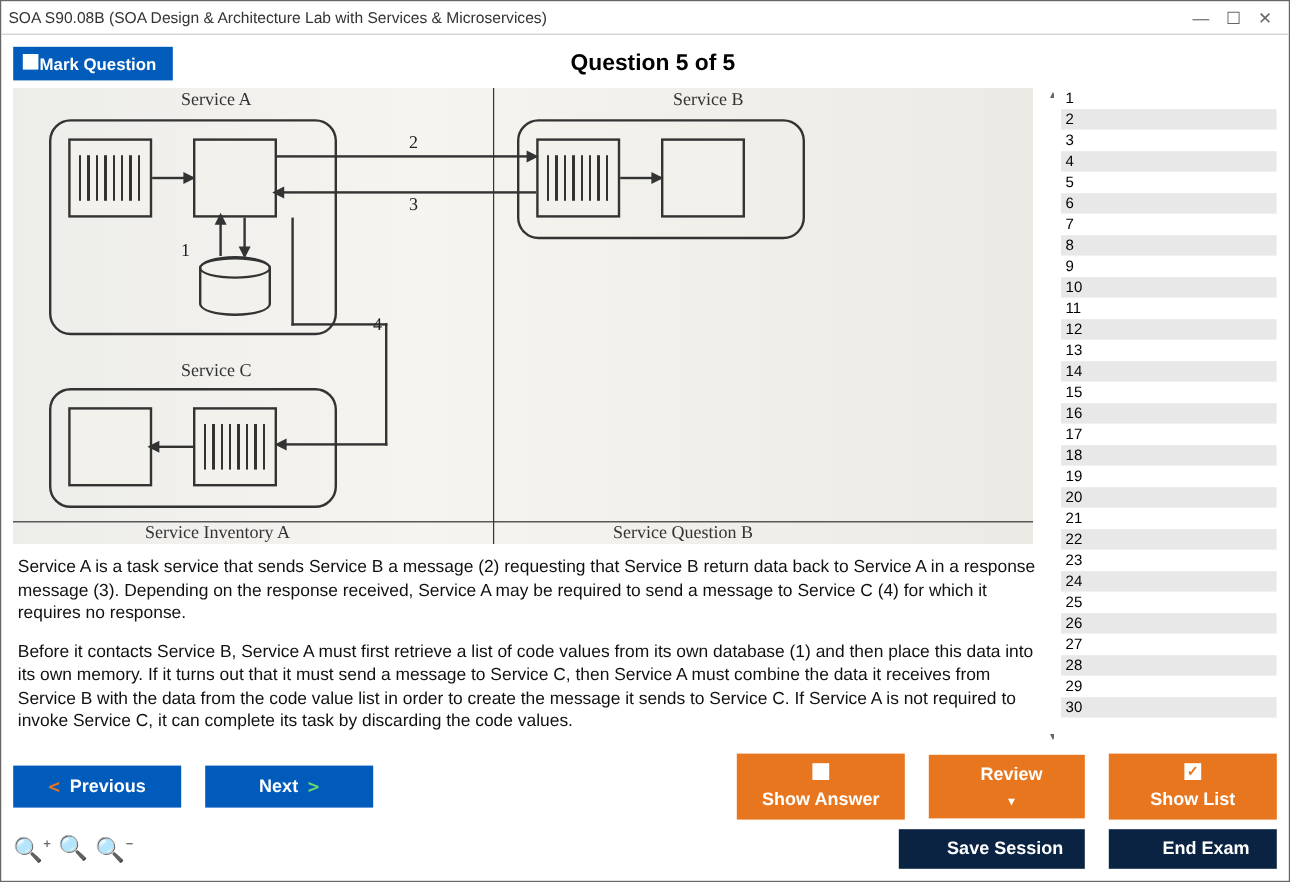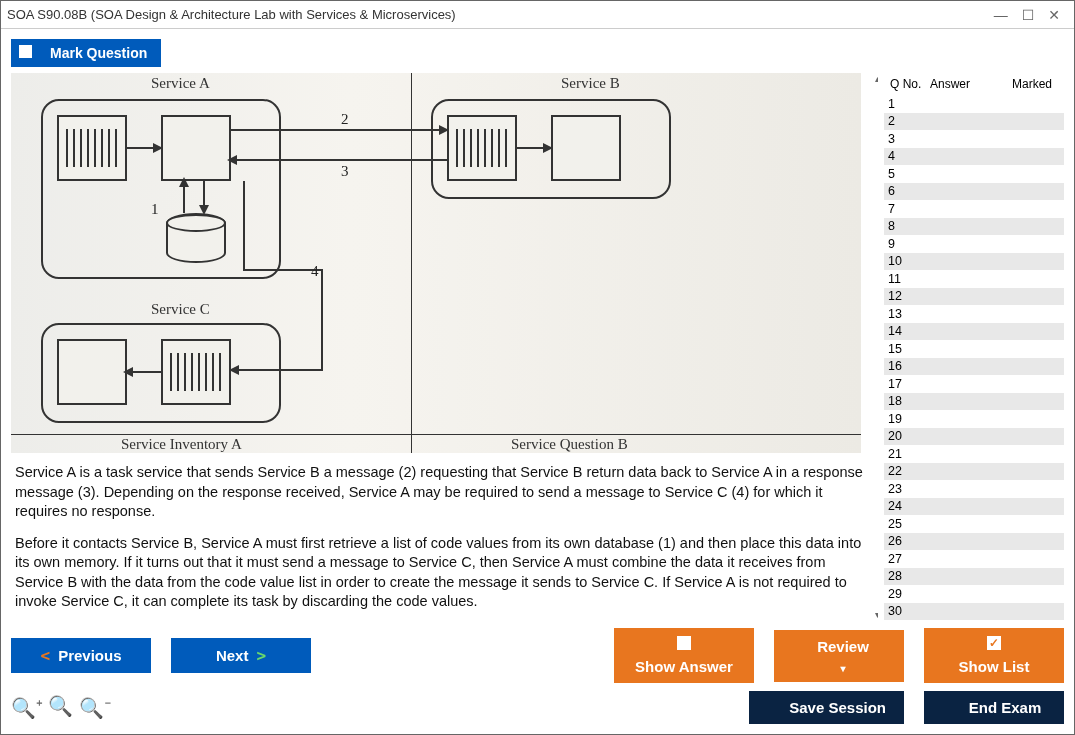--- a/index.html
+++ b/index.html
@@ -35,21 +35,21 @@
     padding: 10px 10px 6px 10px;
   }
   .mark-btn {
     background: #005bbb;
     color: #fff;
     border: none;
     padding: 6px 14px 6px 8px;
     font-size: 14px;
     font-weight: bold;
     display: flex;
-    gap: 18px;
+    gap: 1px;
     cursor: pointer;
   }
   .mark-btn .checkbox {
     width: 13px; height: 13px; background: #fff;
     display:inline-block;
   }
   .question-title {
     flex: 1;
     text-align: center;
     font-size: 19px;
@@ -184,20 +184,21 @@
       <span>☐</span>
       <span>✕</span>
     </div>
   </div>
 
   <div class="header-row">
     <button class="mark-btn">
       <span class="checkbox"></span>
       <span>Mark Question</span>
     </button>
+    <div class="question-title">Question 5 of 5</div>
   </div>
 
   <div class="main-row">
 
     <div class="content-col">
       <span class="scroll-tri" style="top:0">▴</span>
       <span class="scroll-tri" style="bottom:0">▾</span>
 
       <div class="content-scroll">
 
@@ -258,25 +259,20 @@
 
         <div class="qtext">
           <p>Service A is a task service that sends Service B a message (2) requesting that Service B return data back to Service A in a response message (3). Depending on the response received, Service A may be required to send a message to Service C (4) for which it requires no response.</p>
           <p>Before it contacts Service B, Service A must first retrieve a list of code values from its own database (1) and then place this data into its own memory. If it turns out that it must send a message to Service C, then Service A must combine the data it receives from Service B with the data from the code value list in order to create the message it sends to Service C. If Service A is not required to invoke Service C, it can complete its task by discarding the code values.</p>
         </div>
 
       </div>
     </div>
 
     <div class="side-col">
-      <div class="qlist-head">
-        <span>Q No.</span>
-        <span>Answer</span>
-        <span>Marked</span>
-      </div>
       <div class="qlist-body" id="qlist-body">
           <div class="qrow">
             <span>1</span>
           </div>
           <div class="qrow">
             <span>2</span>
           </div>
           <div class="qrow">
             <span>3</span>
           </div>

